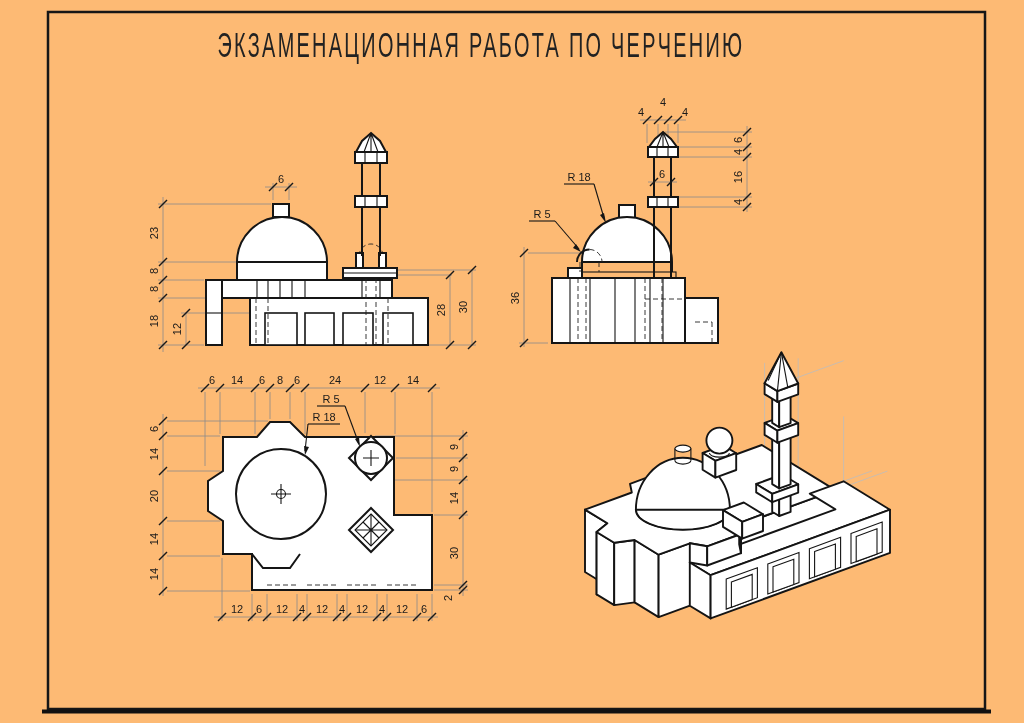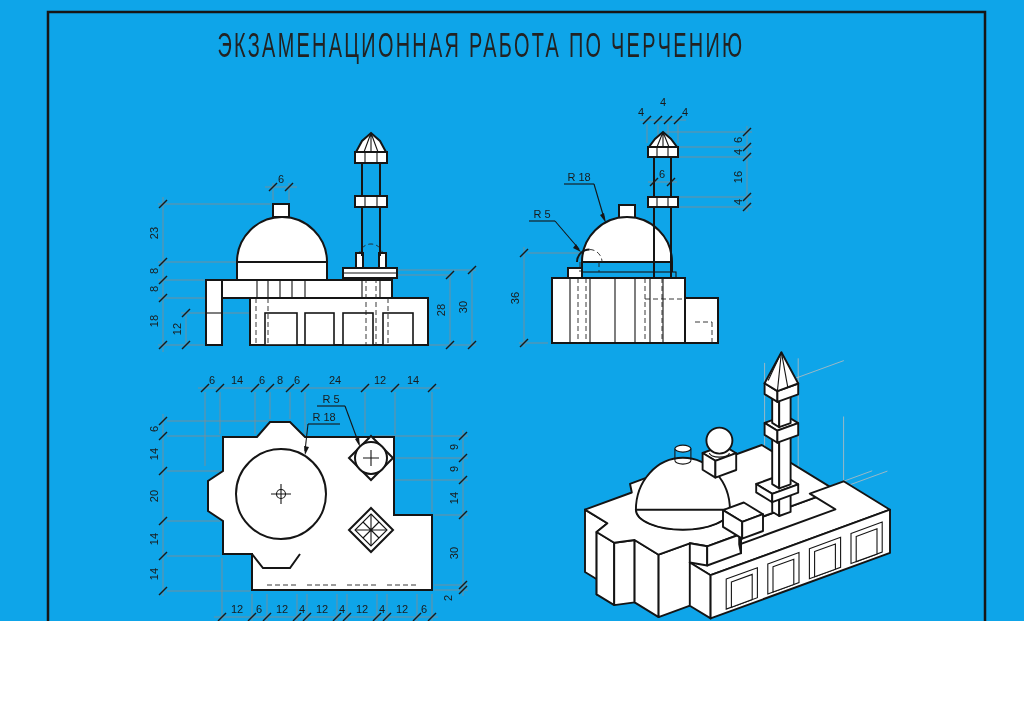--- a/index.html
+++ b/index.html
@@ -1,16 +1,16 @@
 <!DOCTYPE html>
 <html><head>
 <meta charset="utf-8">
 <style>
   html,body{margin:0;padding:0;background:#fff;}
-  #sheet{position:relative;width:1024px;height:621px;background:#0ea5e9;font-family:"Liberation Sans",sans-serif;}
+  #sheet{position:relative;width:1024px;height:723px;background:#fdba74;font-family:"Liberation Sans",sans-serif;}
   svg{position:absolute;left:0;top:0;}
   .ol{stroke:#151515;stroke-width:2;fill:none;stroke-linejoin:miter;}
   .olf{stroke:#151515;stroke-width:2;fill:#fff;stroke-linejoin:miter;}
   .in{stroke:#151515;stroke-width:1.1;fill:none;}
   .inf{stroke:#151515;stroke-width:1.6;fill:#fff;}
   .hid{stroke:#222;stro­ke-width:.9;fill:none;stroke-width:.9;stroke-dasharray:5 3;}
   .ext{stroke:#8a8a8a;stroke-width:.8;fill:none;}
   .tick{stroke:#1a1a1a;stroke-width:1.4;}
   .dtx{font:11px "Liberation Sans",sans-serif;fill:#1a1a1a;}
   .arr{fill:#151515;stroke:none;}

